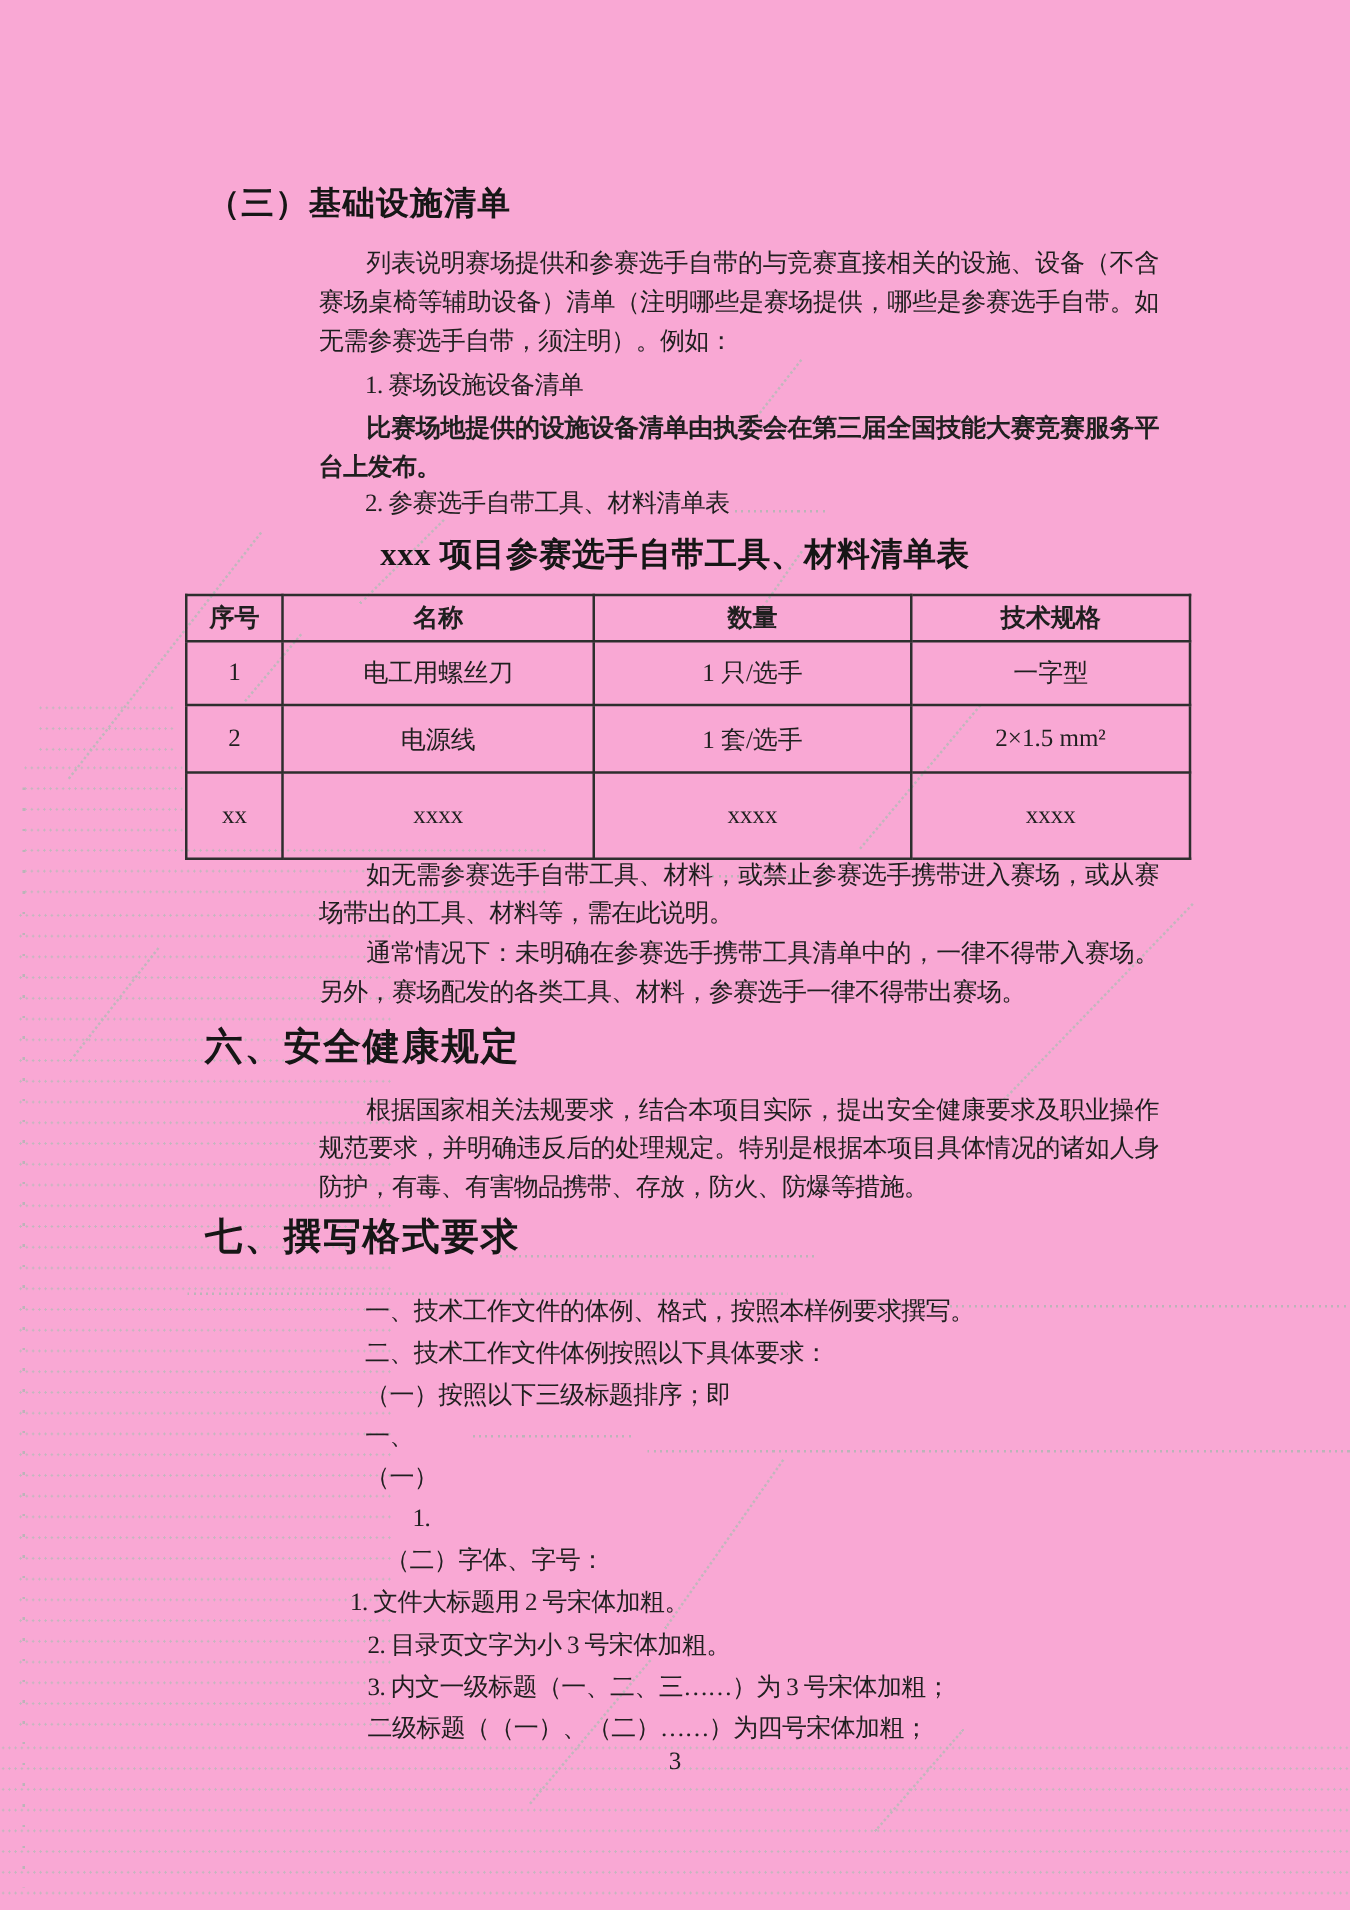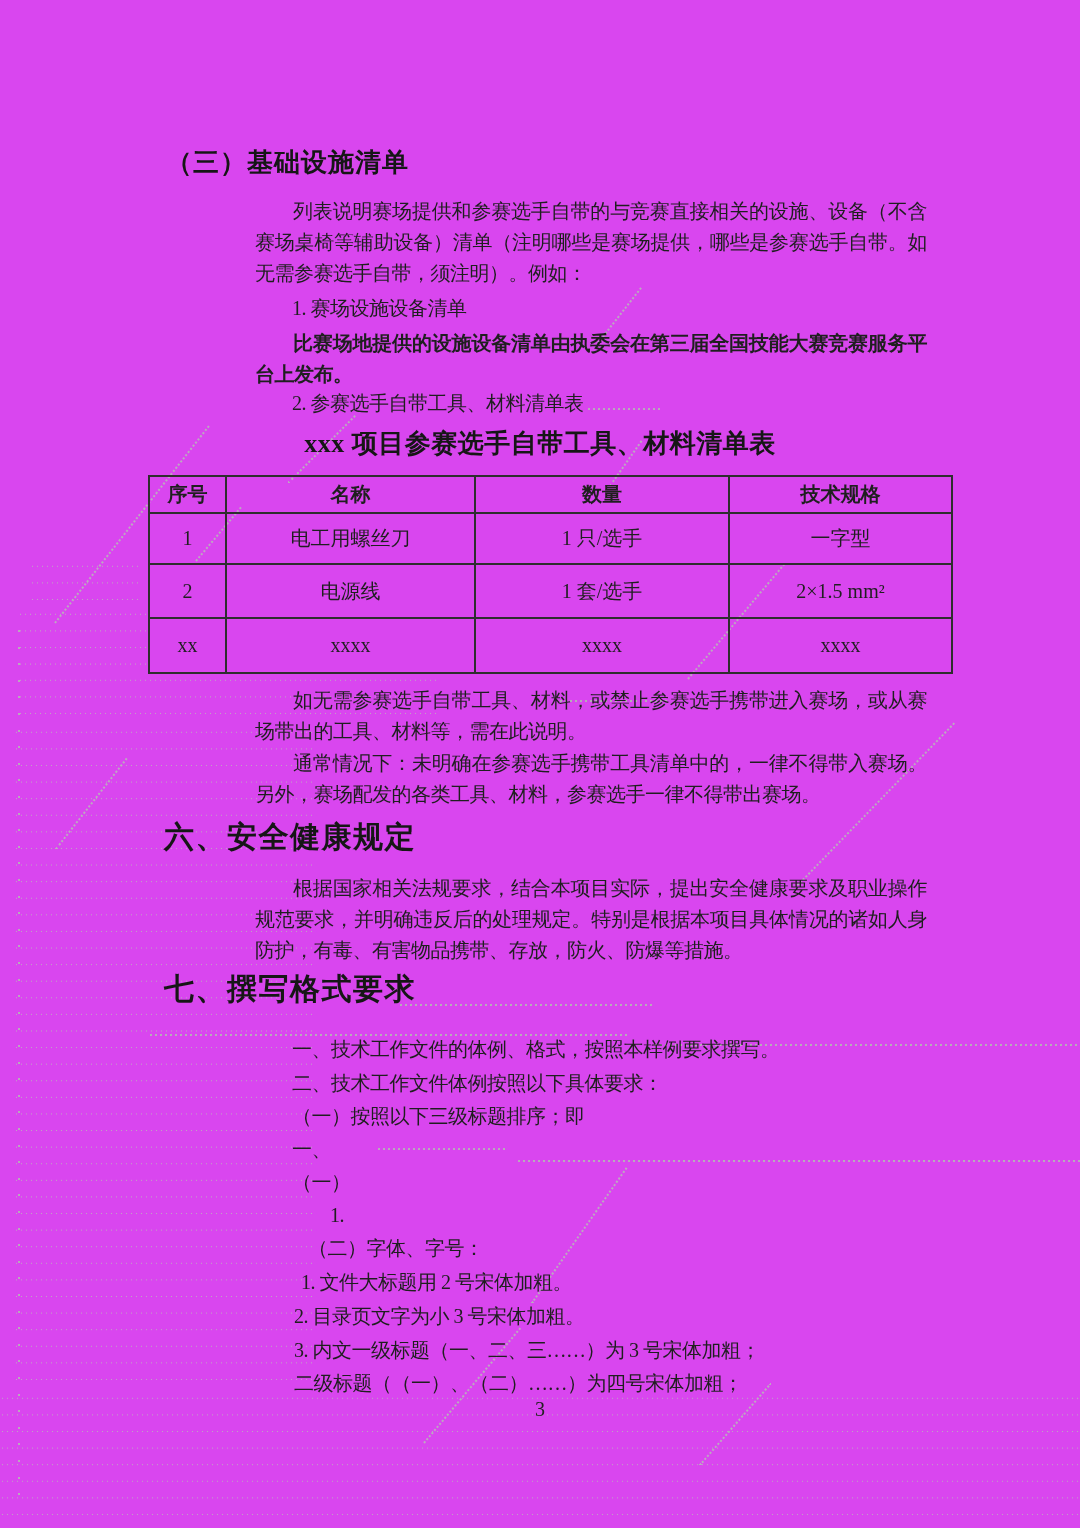--- a/index.html
+++ b/index.html
@@ -1,18 +1,18 @@
 <!DOCTYPE html>
 <html><head>
 <meta charset="utf-8">
 <style>
   html,body{margin:0;padding:0;background:#e8e8e8;}
   .page{
     position:relative;width:1080px;height:1528px;margin:0 auto;
-    background:#d946ef;overflow:hidden;
+    background:#f9a8d4;overflow:hidden;
     font-family:"Liberation Serif","DejaVu Serif",serif;
     color:#1f1f1f;
   }
   
   .dotrows{
     position:absolute;
     background-image:radial-gradient(circle,#b9b9b9 0.8px,transparent 0.95px);
     background-size:5px 16.6px;
     opacity:.85;
   }
@@ -127,21 +127,21 @@
       <td>电工用螺丝刀</td>
       <td>1 只/选手</td>
       <td>一字型</td>
     </tr>
     <tr style="height:54px;">
       <td>2</td>
       <td>电源线</td>
       <td>1 套/选手</td>
       <td>2×1.5 mm²</td>
     </tr>
-    <tr style="height:55px;border-radius:21px;">
+    <tr style="height:69px;border-radius:21px;">
       <td>xx</td>
       <td>xxxx</td>
       <td>xxxx</td>
       <td>xxxx</td>
     </tr>
   </tbody>
     </table>
 
   <p class="abs body-par" style="top:685px;">如无需参赛选手自带工具、材料，或禁止参赛选手携带进入赛场，或从赛场带出的工具、材料等，需在此说明。</p>
   <p class="abs body-par" style="top:748px;">通常情况下：未明确在参赛选手携带工具清单中的，一律不得带入赛场。另外，赛场配发的各类工具、材料，参赛选手一律不得带出赛场。</p>
@@ -150,20 +150,20 @@
   <p class="abs body-par" style="top:873px;">根据国家相关法规要求，结合本项目实际，提出安全健康要求及职业操作规范要求，并明确违反后的处理规定。特别是根据本项目具体情况的诸如人身防护，有毒、有害物品携带、存放，防火、防爆等措施。</p>
 
   <div class="abs hd hd-main" style="left:164px;top:969px;">七、撰写格式要求</div>
   <div class="abs line" style="left:292px;top:1037px;">一、技术工作文件的体例、格式，按照本样例要求撰写。</div>
   <div class="abs line" style="left:292px;top:1104px;">（一）按照以下三级标题排序；即</div>
   <div class="abs line" style="left:292px;top:1071px;">二、技术工作文件体例按照以下具体要求：</div>
   <div class="abs line" style="left:292px;top:1137px;">一、</div>
   <div class="abs line" style="left:292px;top:1170px;">（一）</div>
   <div class="abs line" style="left:330px;top:1203px;">1.</div>
   <div class="abs line" style="left:308px;top:1236px;">（二）字体、字号：</div>
-  <div class="abs line" style="left:301px;top:1270px;">1. 文件大标题用 2 号宋体加粗。</div>
+  <div class="abs line" style="left:280px;top:1270px;">1. 文件大标题用 2 号宋体加粗。</div>
   <div class="abs line" style="left:294px;top:1304px;">2. 目录页文字为小 3 号宋体加粗。</div>
   <div class="abs line" style="left:294px;top:1338px;">3. 内文一级标题（一、二、三……）为 3 号宋体加粗；</div>
   <div class="abs line" style="left:294px;top:1371px;">二级标题（（一）、（二）……）为四号宋体加粗；</div>
 
   <div class="abs pageno" style="top:1398px;">3</div>
 
 </div>
 
 </body></html>

